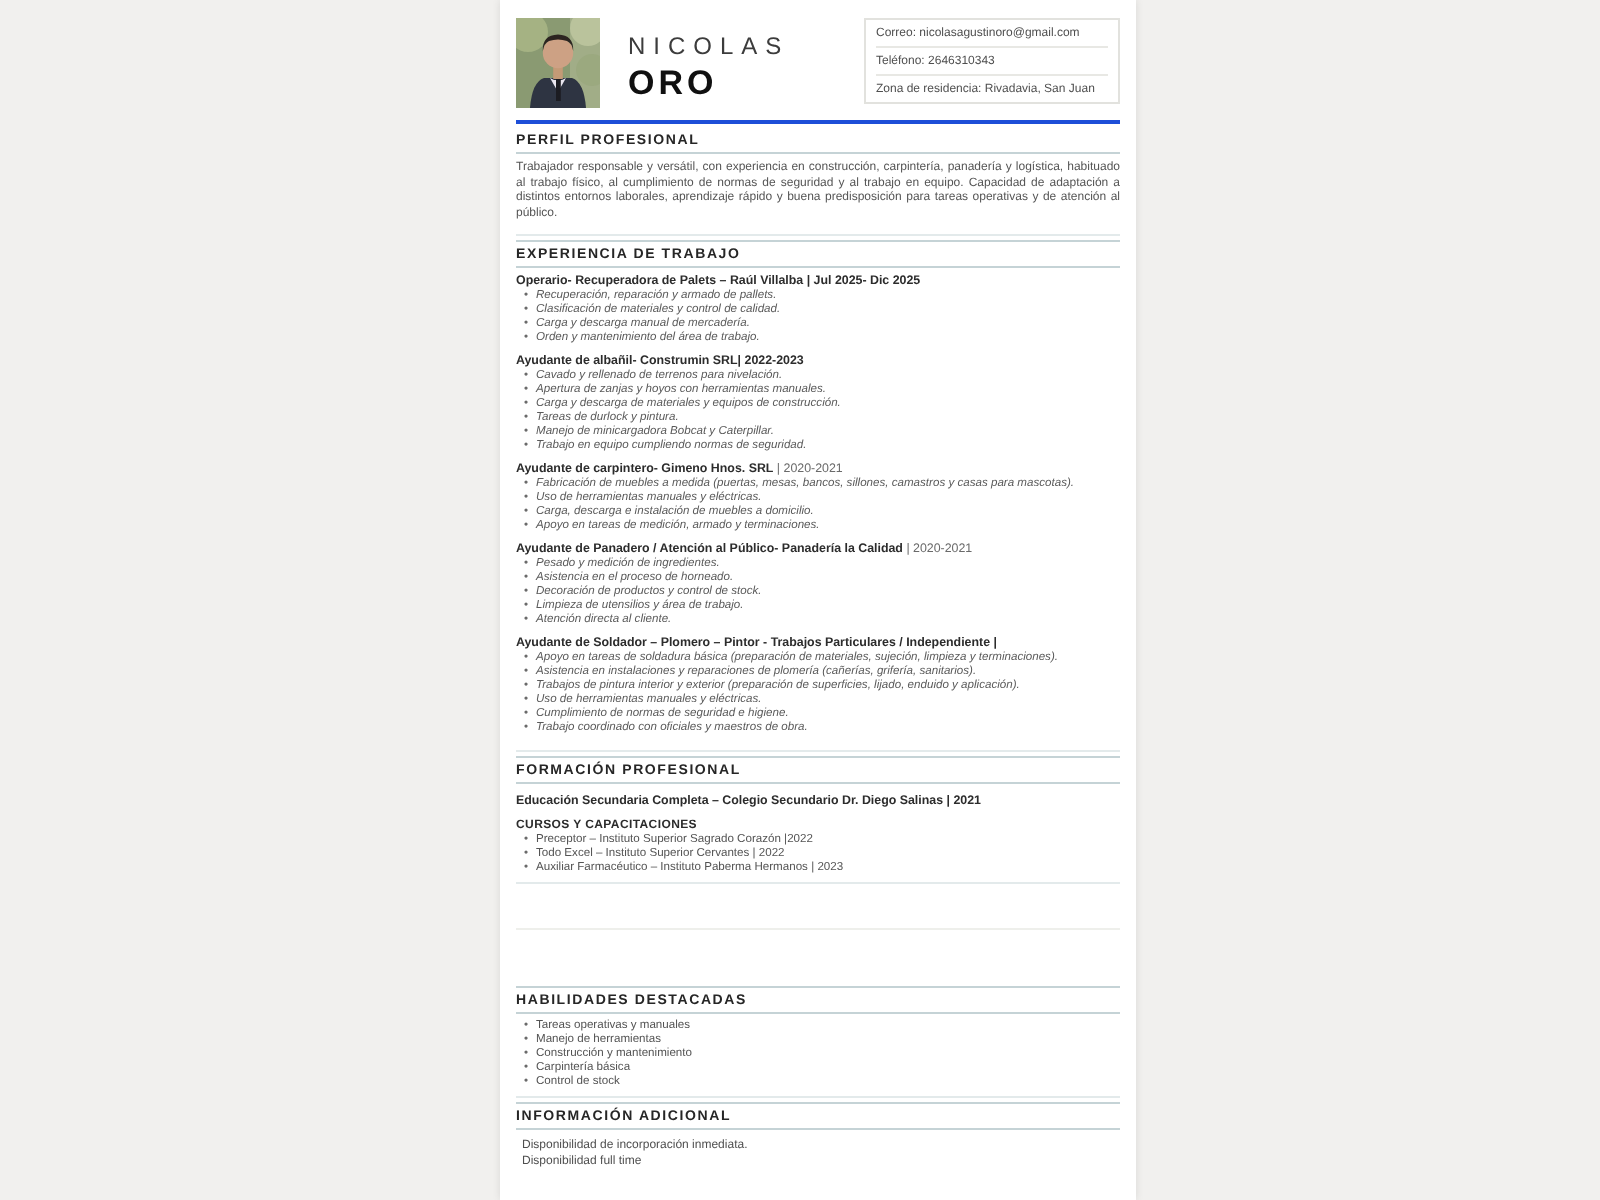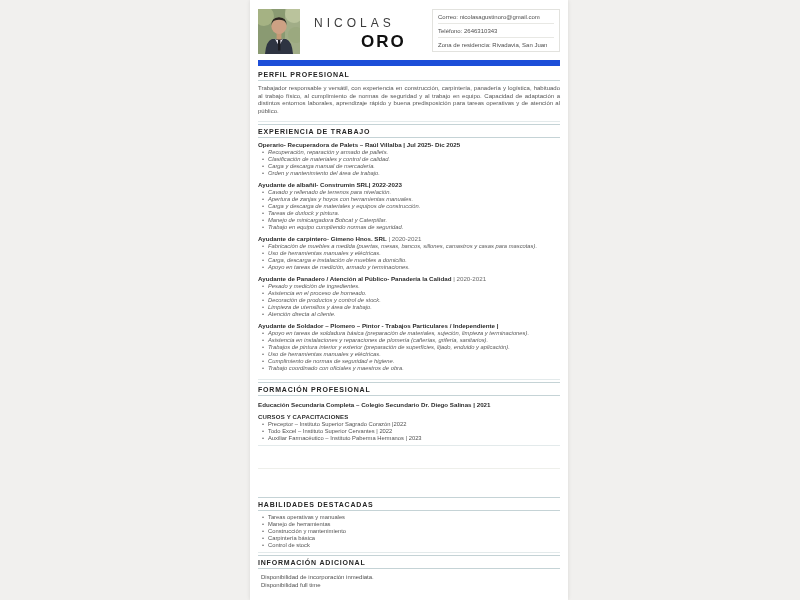--- a/index.html
+++ b/index.html
@@ -12,25 +12,25 @@
   }
   .paper {
     position:absolute; left:250px; top:0;
     width:318px; height:600px;
     background:#ffffff;
     box-shadow:0 0 4px rgba(0,0,0,0.10);
     padding:9px 8px 0 8px;
     overflow:hidden;
   }
   
-  .header-row { display:flex; align-items:flex-start; border-bottom:6px solid #1d4ed8; padding-bottom:6px; }
+  .header-row { display:flex; align-items:flex-start; border-bottom:2px solid #1d4ed8; padding-bottom:6px; }
   .photo { width:42px; height:45px; flex:0 0 42px; display:block; }
   .name-block { margin-left:14px; padding-top:7px; }
   .first-name { font-size:12px; letter-spacing:4px; color:#3c3c3c; font-weight:normal; }
-  .last-name  { font-size:17px; font-weight:bold; letter-spacing:2px; color:#101010; margin-top:2px;margin-left:47px; }
+  .last-name  { font-size:17px; font-weight:bold; letter-spacing:2px; color:#101010; margin-top:2px; }
   .contact-box { margin-left:auto; width:128px; border:1px solid #e2e2de; background:#fff; padding:0 5px; }
   .contact-row { font-size:6px; color:#4f4f4f; padding:4px 0 3px; border-bottom:1px solid #e8e8e4; white-space:nowrap; overflow:hidden; }
   .contact-row:last-child { border-bottom:none; }
   
   section { margin-top:2px; }
   h2.sec {
     font-size:7px; font-weight:bold; letter-spacing:0.8px; color:#262626;
     padding:3px 0 2px; border-bottom:1px solid #c5d3d6; margin-bottom:3px;
   }
   h2.sec.topline { border-top:1px solid #c5d3d6; }

